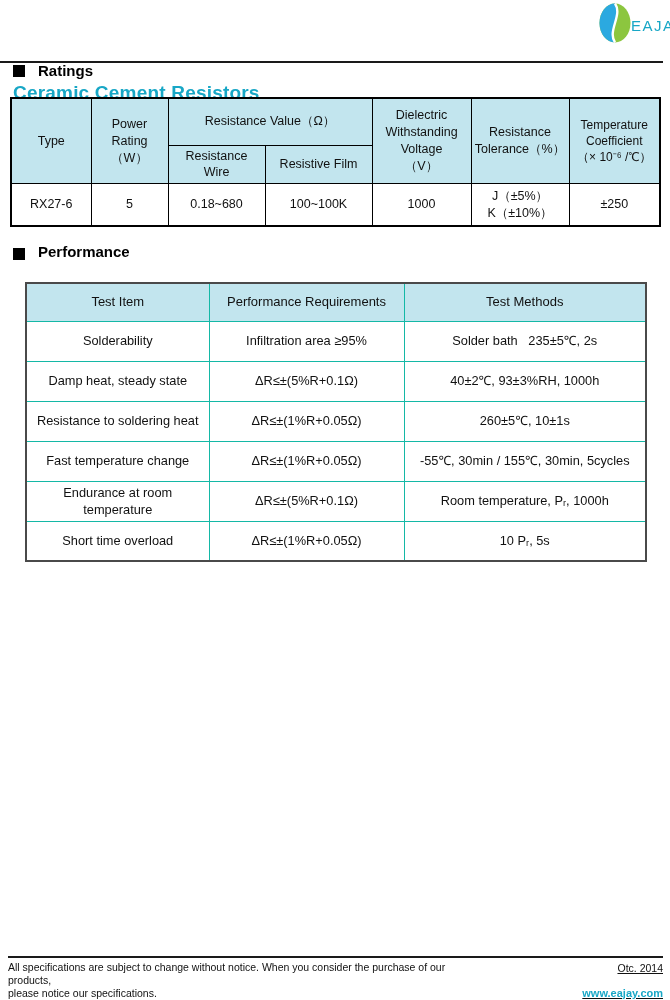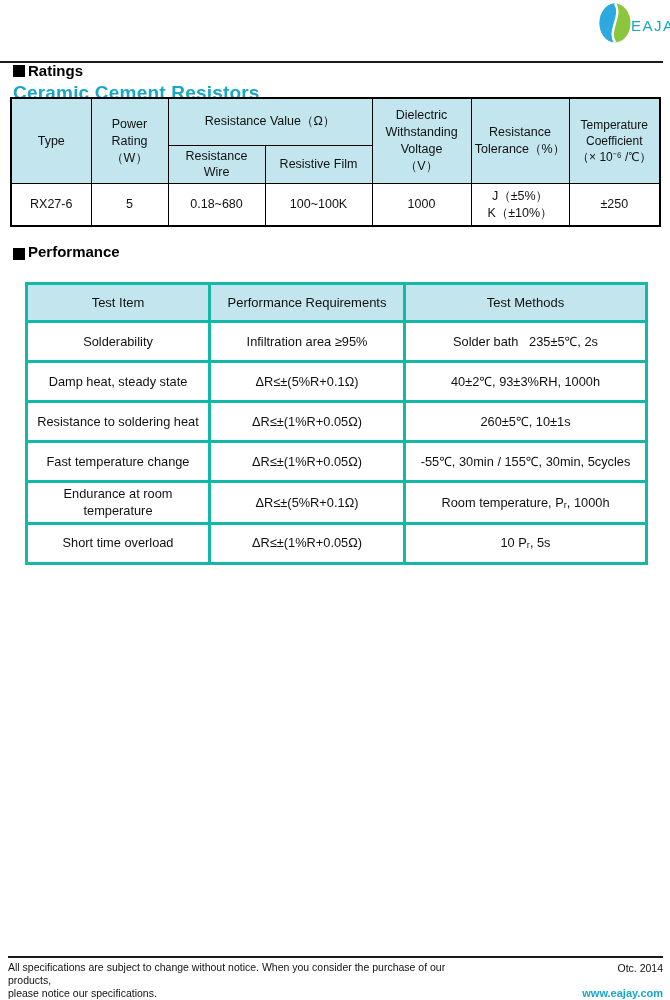--- a/index.html
+++ b/index.html
@@ -27,21 +27,21 @@
     position: absolute; right: 9px; top: 3px; width: 62px;
     display: flex; flex-direction: row; align-items: center;
   }
   .logo-text {
     font-size: 15px; color: #18a7c6; letter-spacing: 1.5px; margin-top: 1px;
   }
 
   
   .section-heading {
     position: absolute; left: 13px;
-    display: flex; align-items: center; gap: 1px;
+    display: flex; align-items: center; gap: 11px;
     font-size: 15px; font-weight: bold; color: #000;
   }
   .section-heading .sq {
     width: 12px; height: 12px; background: #000; display: inline-block; margin-right: 2px;
   }
   #ratings-heading { top: 62px; }
   #performance-heading { top: 243px; align-items: flex-end; }
 
   
   table { border-collapse: collapse; table-layout: fixed; }
@@ -62,34 +62,34 @@
   .ratings-table tr.hdr1 { height: 47px; }
   .ratings-table tr.hdr2 { height: 36px; }
   .ratings-table tr.data { height: 42px; }
   .ratings-table .small-hdr { font-size: 12px; }
 
   
   .performance-table {
     position: absolute; left: 25px; top: 282px; width: 620px;
     border: 2px solid #4a4a4a;
   }
-  .performance-table th, .performance-table td { border: 3px solid #14b8a6; margin-top: 19px; }
+  .performance-table th, .performance-table td { border: 1px solid #14b8a6; margin-top: 19px; }
   .performance-table th { background: #c2e5ee; height: 38px; font-size: 13px; }
   .performance-table td { height: 40px; font-size: 12.8px; }
 
   
   .footer {
     position: absolute; left: 8px; right: 7px; top: 956px;
     border-top: 2px solid #1a1a1a;
     padding-top: 3px;
     display: flex; justify-content: space-between; align-items: flex-end;
     font-size: 10.5px; line-height: 13px; color: #111;
   }
   .footer-left { max-width: 480px; }
-  .footer-right { text-align: right; }
+  .footer-right { text-align: right; text-decoration: underline; }
   .teal-bold { color: #18a7c6; font-weight: bold; }
   .footer-website { margin-top: 12px; font-size: 11px; }
 </style>
 </head>
 <body>
 
 <div class="page-title">Ceramic Cement Resistors</div>
 <div class="title-rule"></div>
 
 <div class="logo">

